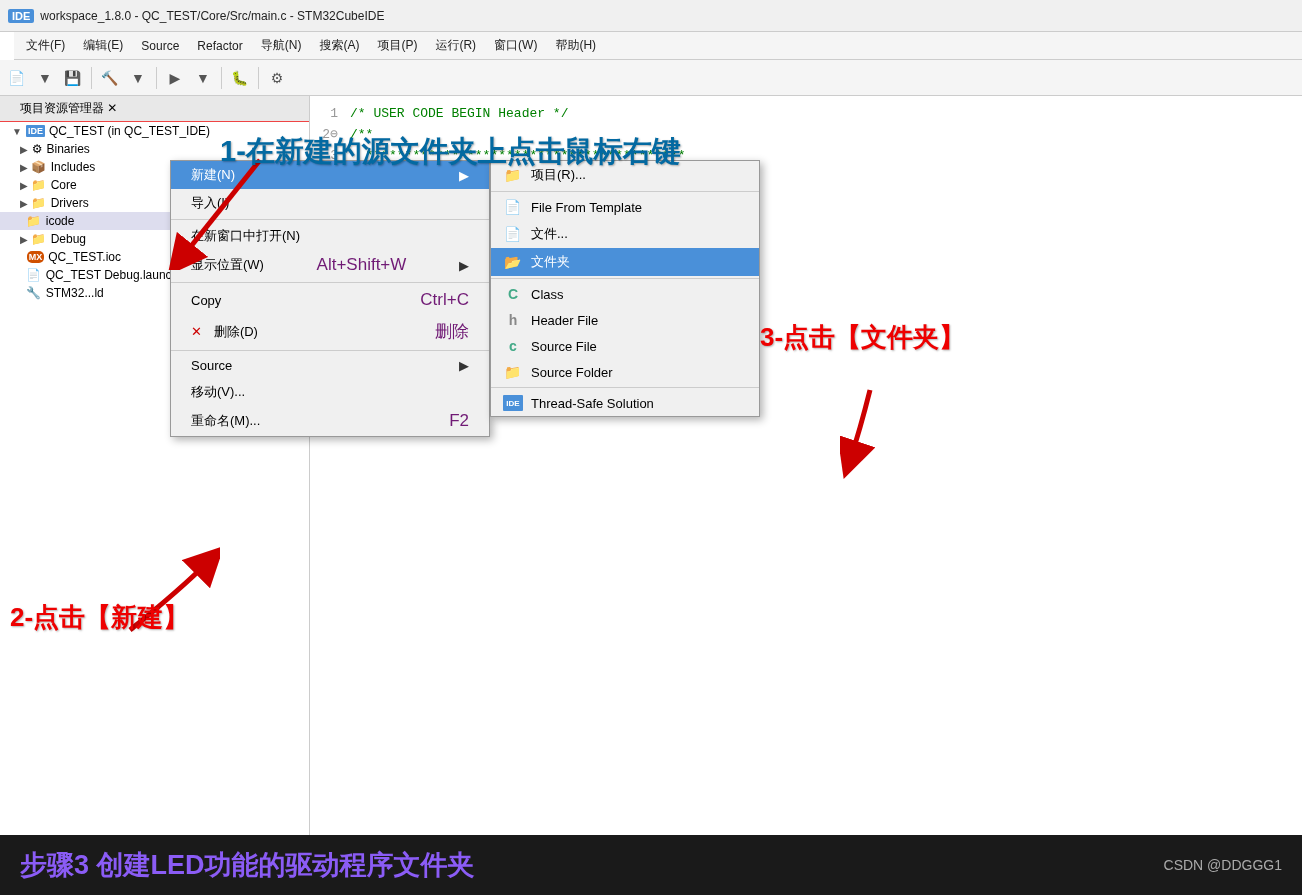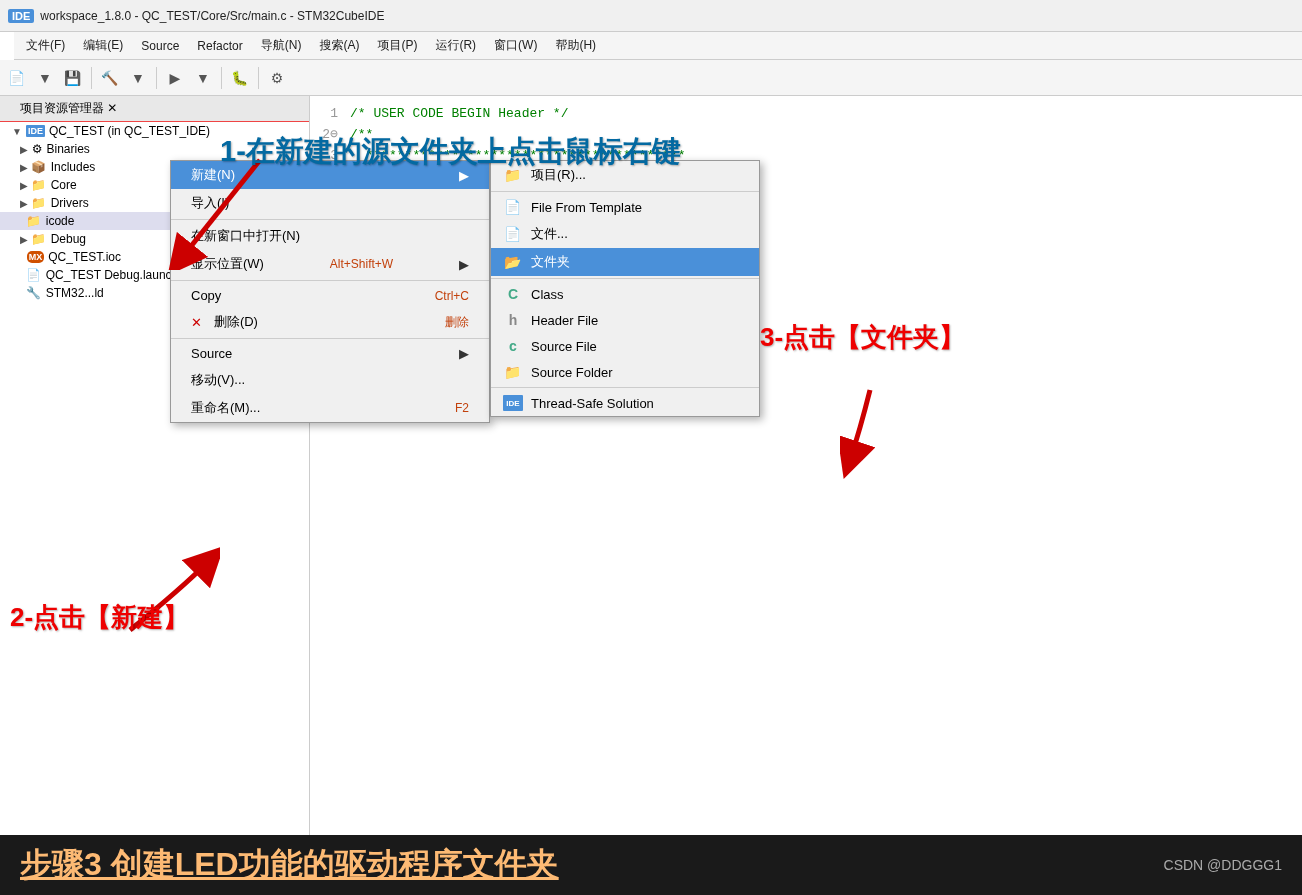--- a/index.html
+++ b/index.html
@@ -160,21 +160,21 @@
     }
     .ctx-item {
       padding: 5px 20px;
       display: flex;
       align-items: center;
       justify-content: space-between;
       cursor: pointer;
       gap: 8px;
     }
     .ctx-item.selected-blue { background: #4a90d9; color: #fff; }
-    .ctx-item .shortcut { color: #c2410c; font-size: 12px; margin-left: auto; }
+    .ctx-item .shortcut { color: #701a75; font-size: 17px; margin-left: auto; }
     .ctx-separator { height: 1px; background: #ccc; margin: 2px 0; }
     .ctx-item .arrow { margin-left: auto; color: #333; }
     .ctx-item.selected-blue .arrow { color: #fff; }
 
     
     .context-menu-right {
       position: absolute;
       left: 490px;
       top: 160px;
       width: 270px;
@@ -226,24 +226,23 @@
       left: 0;
       right: 0;
       height: 60px;
       background: #1a1a1a;
       display: flex;
       align-items: center;
       justify-content: space-between;
       padding: 0 20px;
     }
     .bottom-text {
-      color: #fdba74;
-      font-size: 32px;
+      color: #8b5cf6;
+      font-size: 27px;
       font-weight: bold;
-      text-decoration: underline;
     }
     .csdn-badge {
       color: #aaa;
       font-size: 14px;
     }
 
     
     .icon-folder { color: #e8c060; }
     .icon-ide { background: #4a90d9; color: #fff; font-size: 9px; font-weight: bold; padding: 1px 2px; border-radius: 1px; }
     .icon-mx { background: #d05000; color: #fff; font-size: 9px; font-weight: bold; padding: 1px 2px; border-radius: 5px; }

